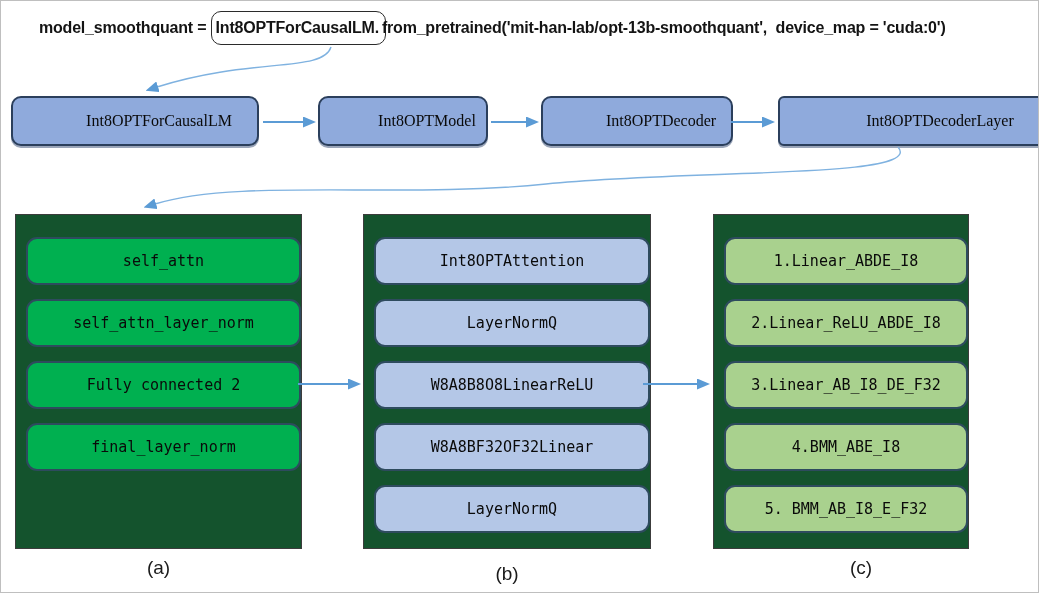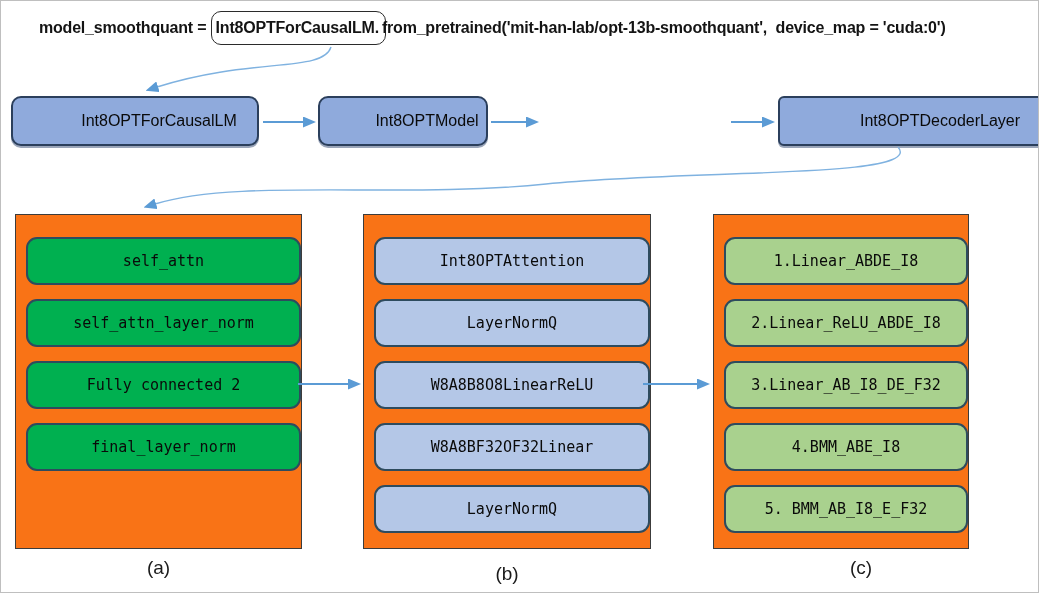--- a/index.html
+++ b/index.html
@@ -38,33 +38,33 @@
 
   
   .pipe-box {
     position: absolute;
     top: 95px; height: 50px;
     background: #8FAADC;
     border: 2px solid #2B3F5C;
     border-radius: 10px;
     box-shadow: 0 2px 0 rgba(32,56,100,0.45);
     display: flex; align-items: center; justify-content: center;
-    font-family: Liberation Sans, sans-serif;
+    font-family: Liberation Serif, serif;
     font-size: 16px; color: #0a0a0a; padding-left: 48px;
   }
   .pipe-1 { left: 10px;  width: 248px; }
   .pipe-2 { left: 317px; width: 170px; }
   .pipe-3 { left: 540px; width: 192px; }
   .pipe-4 { left: 777px; width: 276px; border-radius: 6px; }
 
   
   .panel {
     position: absolute;
     top: 213px; height: 335px;
-    background: #f97316;
+    background: #14532d;
     border: 1.5px solid #3c3c3c;
     padding: 22px 0 0 10px;
   }
   .panel-a { left: 14px;  width: 287px; }
   .panel-b { left: 362px; width: 288px; }
   .panel-c { left: 712px; width: 256px; }
 
   .node {
     height: 48px;
     margin-bottom: 14px;
@@ -101,20 +101,21 @@
 <body>
 
 <div class="canvas">
 
   <div class="code-line">
     <span>model_smoothquant = </span><span class="code-box">Int8OPTForCausalLM.</span><span>from_pretrained('mit-han-lab/opt-13b-smoothquant',  device_map = 'cuda:0')</span>
   </div>
 
   <div class="pipe-box pipe-1">Int8OPTForCausalLM</div>
   <div class="pipe-box pipe-2">Int8OPTModel</div>
+  <div class="pipe-box pipe-3">Int8OPTDecoder</div>
   <div class="pipe-box pipe-4">Int8OPTDecoderLayer</div>
 
   <div class="panel panel-a">
     <div class="node">self_attn</div>
     <div class="node">self_attn_layer_norm</div>
     <div class="node">Fully connected 2</div>
     <div class="node">final_layer_norm</div>
   </div>
 
   <div class="panel panel-b">

